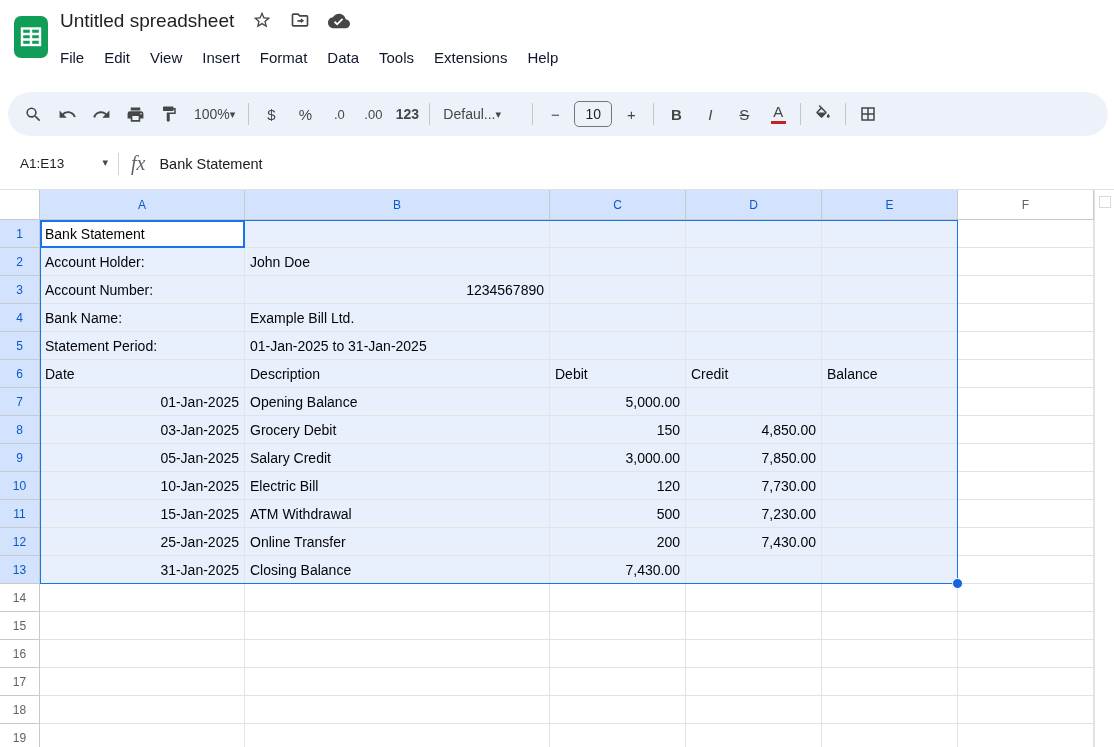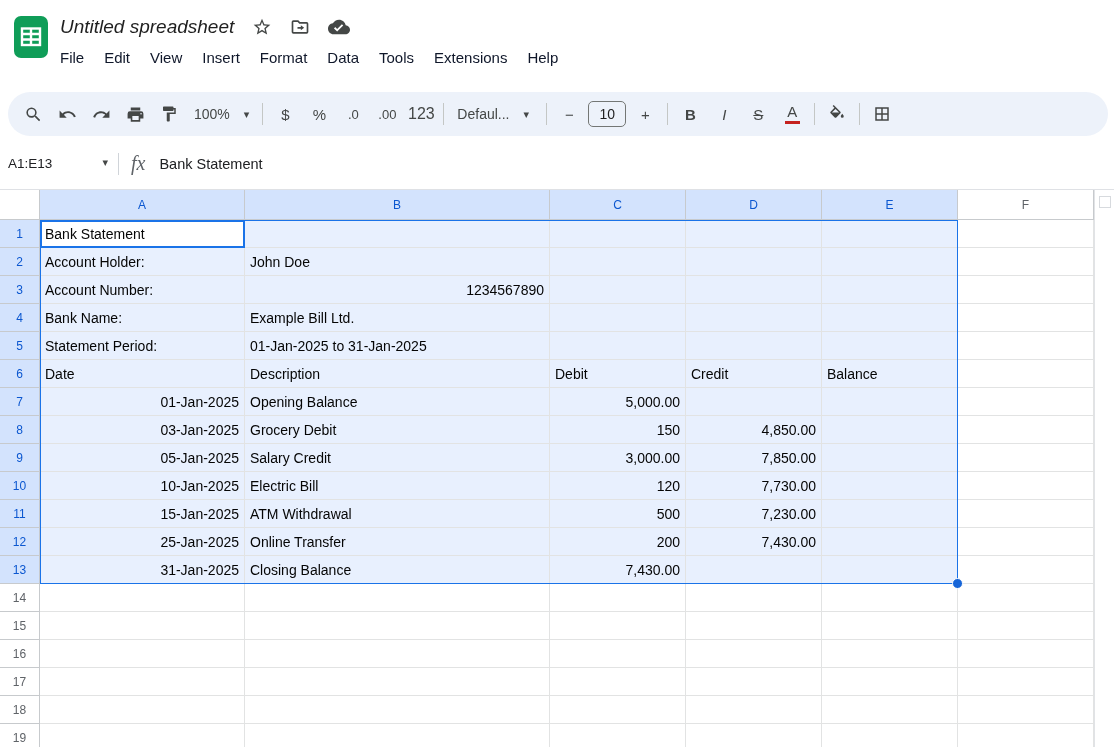--- a/index.html
+++ b/index.html
@@ -3,53 +3,53 @@
 <meta charset="utf-8">
 <style>
   * { margin:0; padding:0; box-sizing:border-box; }
   html,body { width:1114px; height:747px; overflow:hidden; background:#fff;
     font-family:"Liberation Sans", sans-serif; color:#202124; }
 
   
   .top { height:90px; display:flex; padding:10px 0 0 14px; }
   .logo { margin-top:6px; cursor:pointer; }
   .head-main { margin-left:12px; }
-  .title-row { display:flex; align-items:center; gap:18px; height:34px;font-style:italic; }
+  .title-row { display:flex; align-items:flex-start; gap:18px; height:34px; }
   .doc-title { font-size:19px; color:#1f1f1f; }
   .hicon { display:flex; align-items:center; }
   .hicon svg { fill:#444746; }
   .menubar { display:flex; margin-left:-10px; margin-top:2px; }
   .menu-item { font-size:15px; color:#0f172a; padding:3px 10px; border-radius:12px; cursor:pointer; }
 
   
   .toolbar-wrap { height:46px; }
   .pill { height:44px; margin:2px 6px 0 8px; background:#edf2fa; border-radius:24px;
     display:flex; align-items:center; padding:0 8px; overflow:hidden; }
   .tbtn { min-width:34px; height:32px; display:flex; align-items:center; justify-content:center;
     border-radius:6px; color:#444746; font-size:15px; cursor:pointer; flex:none; }
   .tbtn svg { fill:#444746; }
   .tdivider { width:1px; height:22px; background:#c4c7c5; margin:0 5px; flex:none; }
-  .zoom-btn, .font-btn { gap:14px; padding:0 8px; font-size:14px; }
+  .zoom-btn, .font-btn { gap:0; padding:0 8px; font-size:14px; }
   .font-btn { min-width:92px; justify-content:flex-start; }
   .arrow { font-size:11px; color:#444746; }
   .dec-label { font-size:13px; }
-  .fmt123 { font-size:16px; font-weight:400; }
+  .fmt123 { font-size:14px; font-weight:700; }
   .size-box { width:38px; height:26px; border:1px solid #747775; border-radius:5px;
     display:flex; align-items:center; justify-content:center; font-size:14px; color:#1f1f1f;
     background:transparent; cursor:text; flex:none; margin:0 2px; }
   .bold-b { font-weight:700; }
   .italic-i { font-style:italic; }
   .strike-s { text-decoration:line-through; }
   .acolor { display:flex; flex-direction:column; align-items:center; justify-content:center; }
   .acolor .letter { font-size:15px; font-weight:500; line-height:15px; }
   .acolor .bar { width:15px; height:3px; margin-top:2px; }
 
   
   .formula-bar { height:52px; display:flex; align-items:center; border-bottom:1px solid #dfe1e5; }
-  .name-box { width:118px; display:flex; align-items:flex-start; padding-left:8px; font-size:13.5px;
+  .name-box { width:118px; display:flex; align-items:flex-start; padding-left:20px; font-size:13.5px;
     color:#202124; cursor:pointer; }
   .name-box .arrow { margin-left:auto; margin-right:10px; }
   .fdivider { width:1px; height:22px; background:#d0d4d9; }
   .fx { font-family:"Liberation Serif", serif; font-style:italic; font-size:20px; color:#5f6368;
     margin:0 14px 0 12px; }
   .formula-content { font-size:14.5px; color:#202124; }
 
   
   .grid-area { position:relative; height:559px; width:1114px; }
   .sheet { display:grid; width:1094px; }

